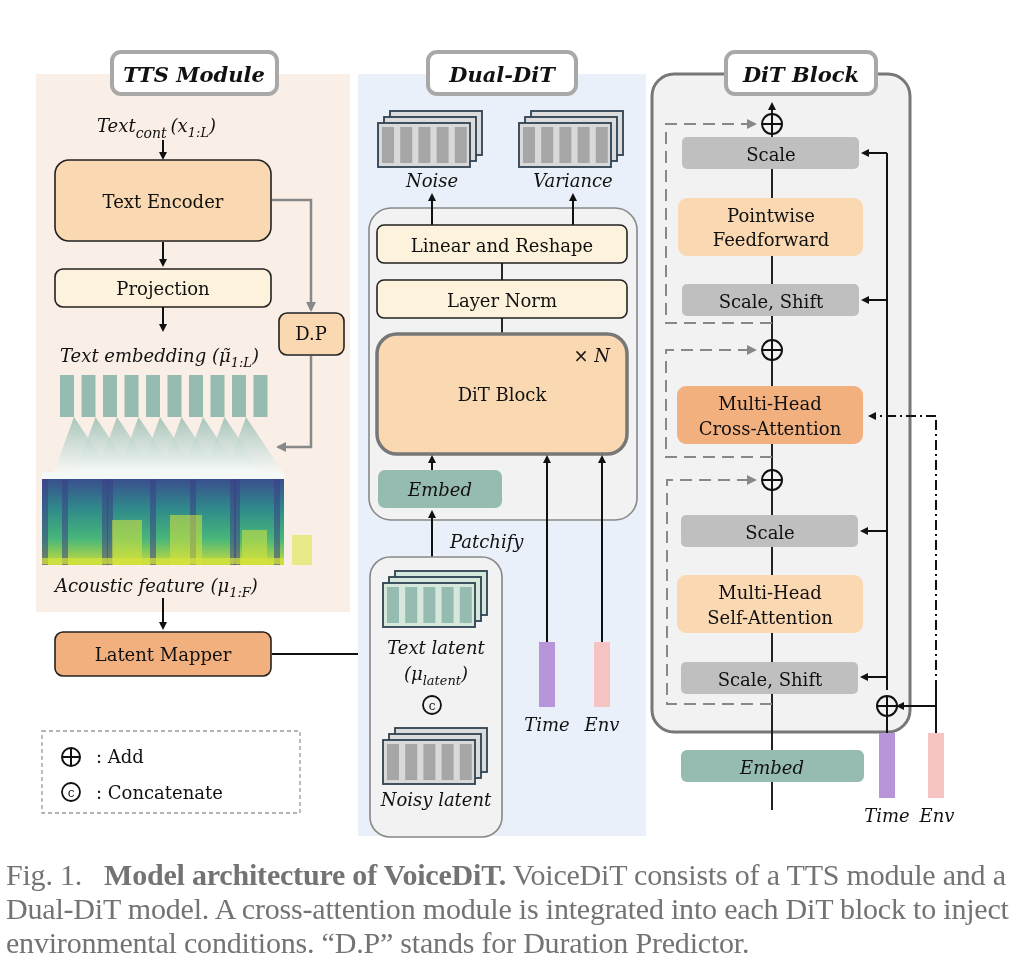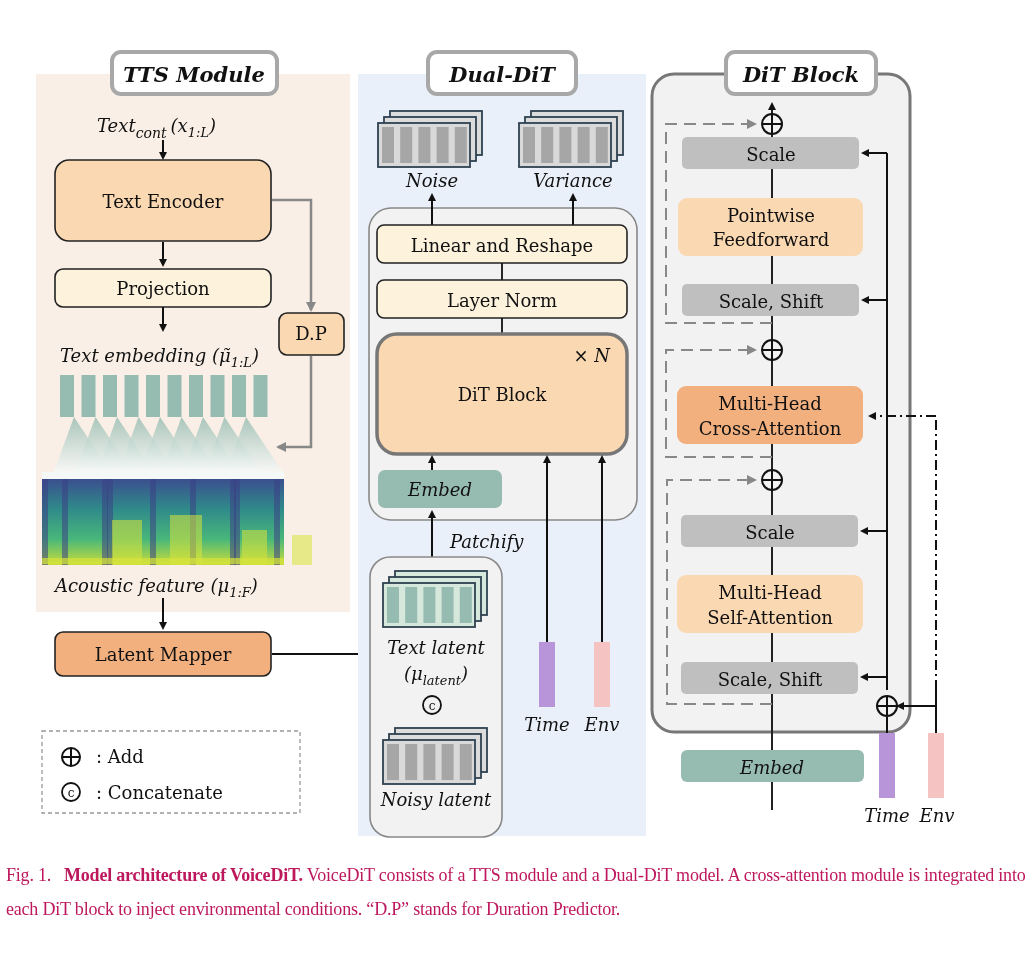--- a/index.html
+++ b/index.html
@@ -4,21 +4,21 @@
 <style>
   html, body { margin: 0; padding: 0; background: #ffffff; }
   body { width: 1032px; height: 976px; position: relative; overflow: hidden; }
   #fig { position: absolute; left: 0; top: 0; }
   .serif { font-family: "DejaVu Serif", "Liberation Serif", serif; }
   .lbl { font-family: "DejaVu Serif", serif; font-size: 18px; fill: #111; }
   .ital { font-style: italic; }
   .ttl { font-family: "DejaVu Serif", serif; font-size: 21px; font-weight: bold; font-style: italic; fill: #111; }
   #caption {
     position: absolute; left: 6px; top: 858px; width: 1020px;
-    font-family: "Liberation Serif", serif; font-size: 18px; line-height: 34px; color: #be185d;
+    font-family: "Liberation Serif", serif; font-size: 30px; line-height: 34px; color: #737373;
     letter-spacing: -0.2px;
   }
   #caption b { font-weight: bold; }
 </style>
 </head>
 <body>
 
 <svg id="fig" width="1032" height="850" viewBox="0 0 1032 850" xmlns="http://www.w3.org/2000/svg">
   <defs>
     <marker id="arrB" markerWidth="8" markerHeight="8" refX="6" refY="4" orient="auto" markerUnits="userSpaceOnUse">

